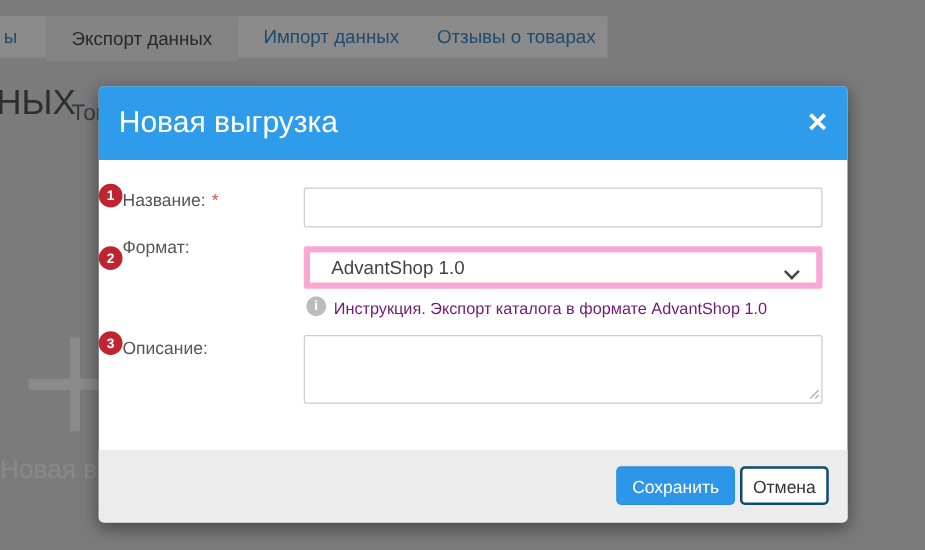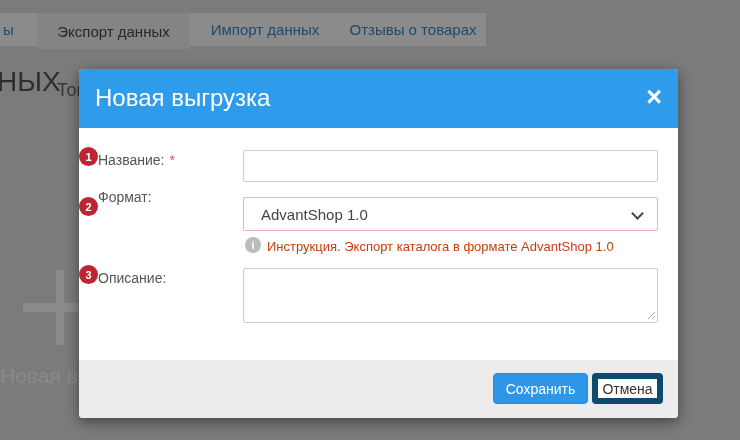--- a/index.html
+++ b/index.html
@@ -46,45 +46,45 @@
 
   .field-label { position:absolute; left:19px; font-size:14px; color:#555; }
   .label-1 { top:83px; } .label-2 { top:120px; } .label-3 { top:201px; }
   .req { color:#d9534f; margin-left:5px; }
 
   .name-input { position:absolute; left:164px; top:81px; width:415px; height:32px;
                 border:1px solid #ccc; border-radius:2px; padding:0 10px; font-size:14px;
                 font-family:"Liberation Sans", sans-serif; color:#444; outline:none; }
 
   .format-select { position:absolute; left:164px; top:128px; width:415px; height:34px;
-                   border:1px solid #f9a8d4; border-radius:2px; background:#fff;
+                   border:5px solid #f9a8d4; border-radius:2px; background:#fff;
                    display:flex; align-items:center; padding-left:17px;
                    font-size:15px; color:#444; cursor:pointer; }
   .chevron { position:absolute; right:15px; top:11px; width:9px; height:9px;
              border-right:2px solid #444; border-bottom:2px solid #444;
              transform:rotate(45deg); }
 
   .hint-icon { position:absolute; left:166px; top:168px; width:16px; height:16px;
                border-radius:50%; background:#bcbcbc; color:#fff; font-size:11px;
                font-weight:bold; display:flex; align-items:center; justify-content:center; }
-  .hint-text { position:absolute; left:188px; top:170px; font-size:13px; color:#c2410c; }
+  .hint-text { position:absolute; left:188px; top:170px; font-size:13px; color:#701a75; }
 
   .desc-wrap { position:absolute; left:164px; top:199px; width:415px; height:55px; }
   .desc-textarea { width:415px; height:55px; border:1px solid #ccc; border-radius:2px;
                    resize:none; padding:6px 10px; font-size:14px; color:#444;
                    font-family:"Liberation Sans", sans-serif; outline:none; }
   .resize-grip { position:absolute; right:3px; bottom:4px; pointer-events:none; }
 
   .modal-footer { position:absolute; left:0; bottom:0; width:100%; height:58px;
                   background:#ececec; border-radius:0 0 4px 4px;padding-left:20px; }
   .btn { position:absolute; top:13px; height:31px; border-radius:4px; font-size:14px;
          font-family:"Liberation Sans", sans-serif; cursor:pointer;
          display:flex; align-items:center; justify-content:center; }
   .btn-save   { right:90px; width:95px; background:#2e96e8; border:1px solid #2a8cd9; color:#fff; }
-  .btn-cancel { right:15px; width:71px; background:#fff; border:6px solid #0c4a6e; color:#333; }
+  .btn-cancel { right:15px; width:71px; background:#fff; border:2px solid #0c4a6e; color:#333; }
 </style>
 </head>
 <body>
 
 <div class="page">
 
   <div class="tab tab-partial">ы</div>
   <div class="tab tab-import">Импорт данных</div>
   <div class="tab tab-active">Экспорт данных</div>
   <div class="tab tab-reviews">Отзывы о товарах</div>

